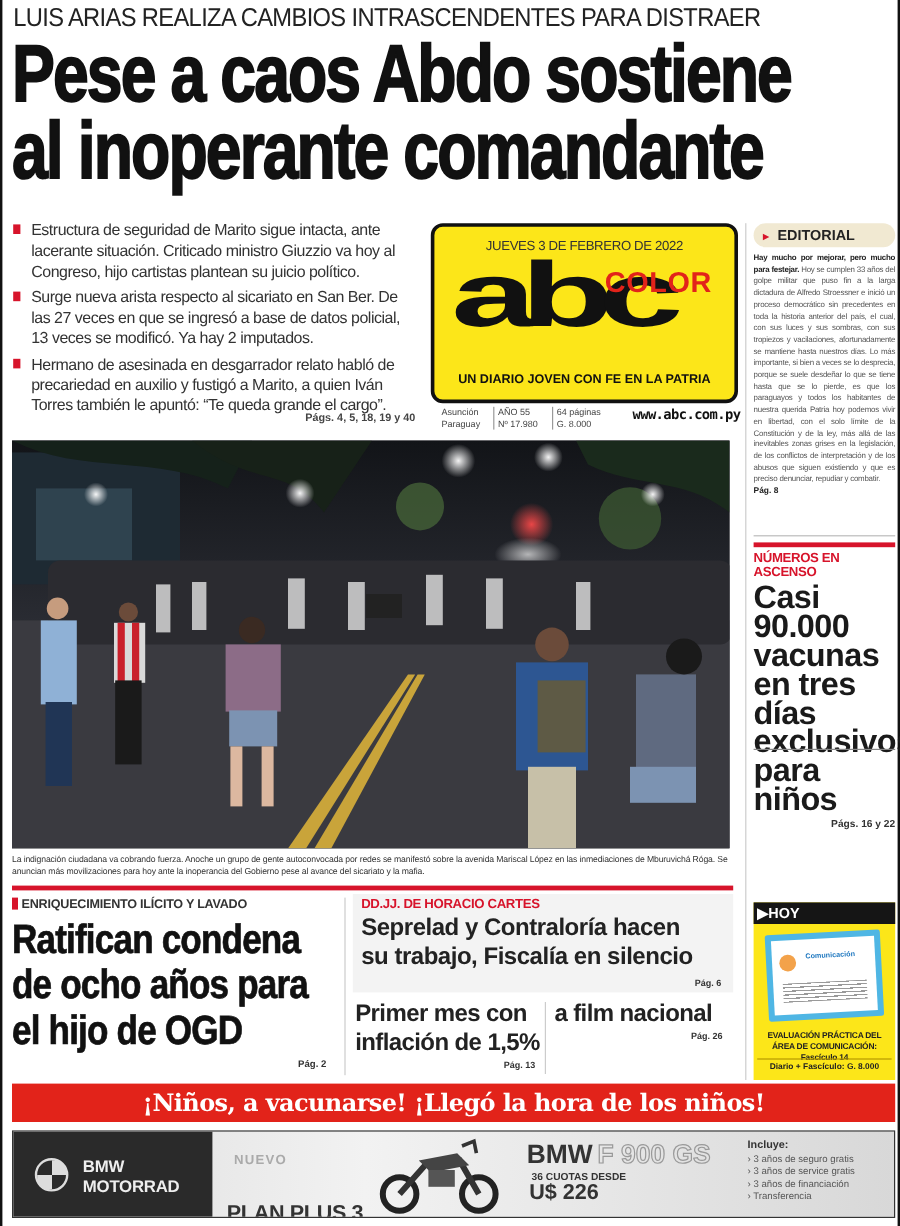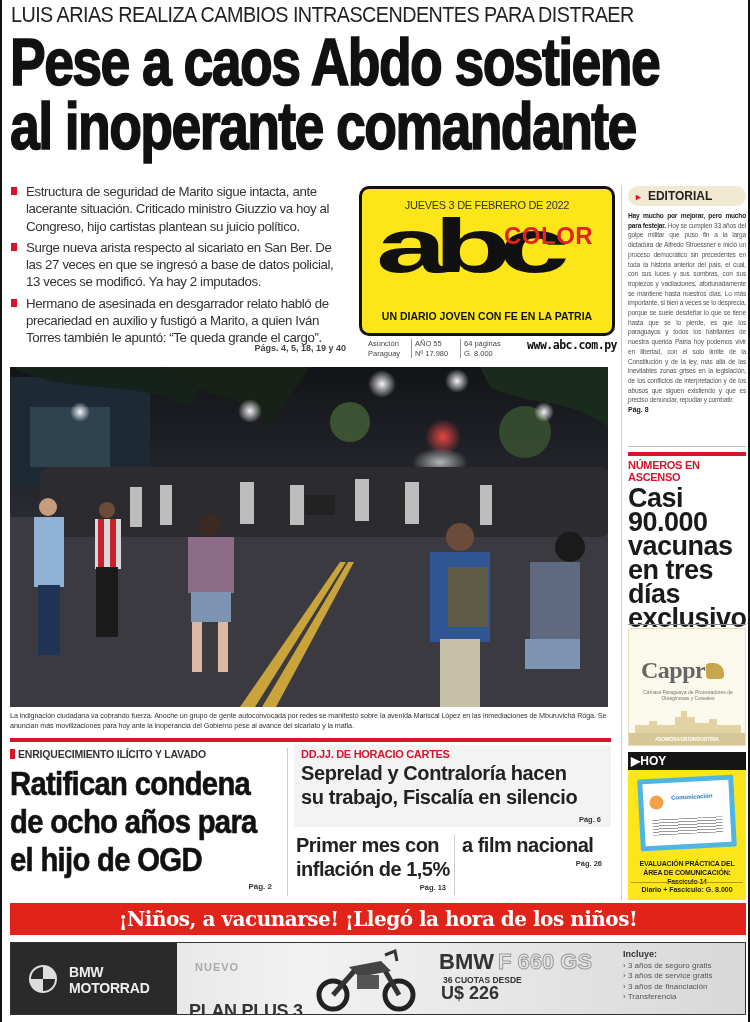--- a/index.html
+++ b/index.html
@@ -148,28 +148,20 @@
 
   <div class="vacunas">
     <div class="bar"></div>
     <div class="tag">NÚMEROS EN ASCENSO</div>
     <div class="title">Casi 90.000 vacunas en tres días exclusivos para niños</div>
     <div class="pg">Págs. 16 y 22</div>
   </div>
 
   <div class="hr" style="left:626px;top:624px;width:118px;background:#888;"></div>
 
-  <div class="cappro">
-    <div class="logo"><span>Cappr</span><span class="o"></span></div>
-    <div class="sub">Cámara Paraguaya de Procesadores de Oleaginosas y Cereales</div>
-    <svg class="skyline" viewBox="0 0 106 26">
-      <path d="M0 26 L0 18 L14 18 L14 14 L22 14 L22 18 L40 18 L40 10 L46 10 L46 4 L52 4 L52 10 L60 10 L60 16 L74 16 L74 12 L82 12 L82 18 L106 18 L106 26 Z" fill="#e2d3a5"></path>
-    </svg>
-    <div class="strip">#SOMOSAGROINDUSTRIA</div>
-  </div>
 
   <div class="hoy">
     <div class="hd"><span>▶</span><span>HOY</span></div>
     <div class="card">
       <div class="inner">
         <div class="sun"></div>
         <div class="title">Comunicación</div>
         <div class="lines"></div>
       </div>
     </div>
@@ -304,21 +296,21 @@
     <div class="nuevo">NUEVO</div>
     <div class="plan">PLAN PLUS 3</div>
     <svg class="bike" viewBox="0 0 110 65">
       <circle cx="22" cy="48" r="14" fill="none" stroke="#222" stroke-width="5"></circle>
       <circle cx="88" cy="48" r="14" fill="none" stroke="#222" stroke-width="5"></circle>
       <path d="M22 48 L45 22 L72 20 L88 48" fill="none" stroke="#333" stroke-width="5"></path>
       <path d="M38 20 L70 14 L80 24 L48 30 Z" fill="#444"></path>
       <path d="M74 8 L84 4 L86 14" fill="none" stroke="#333" stroke-width="3"></path>
       <rect x="46" y="28" width="22" height="14" fill="#555"></rect>
     </svg>
-    <div class="model"><span>BMW</span><span class="out">F 660 GS</span></div>
+    <div class="model"><span>BMW</span><span class="out">F 900 GS</span></div>
     <div class="cuotas">36 CUOTAS DESDE</div>
     <div class="amount">U$ 226</div>
     <div class="incl">
       <div><b>Incluye:</b></div>
       <div><span>› </span><span>3 años de seguro gratis</span></div>
       <div><span>› </span><span>3 años de service gratis</span></div>
       <div><span>› </span><span>3 años de financiación</span></div>
       <div><span>› </span><span>Transferencia</span></div>
     </div>
   </div>

